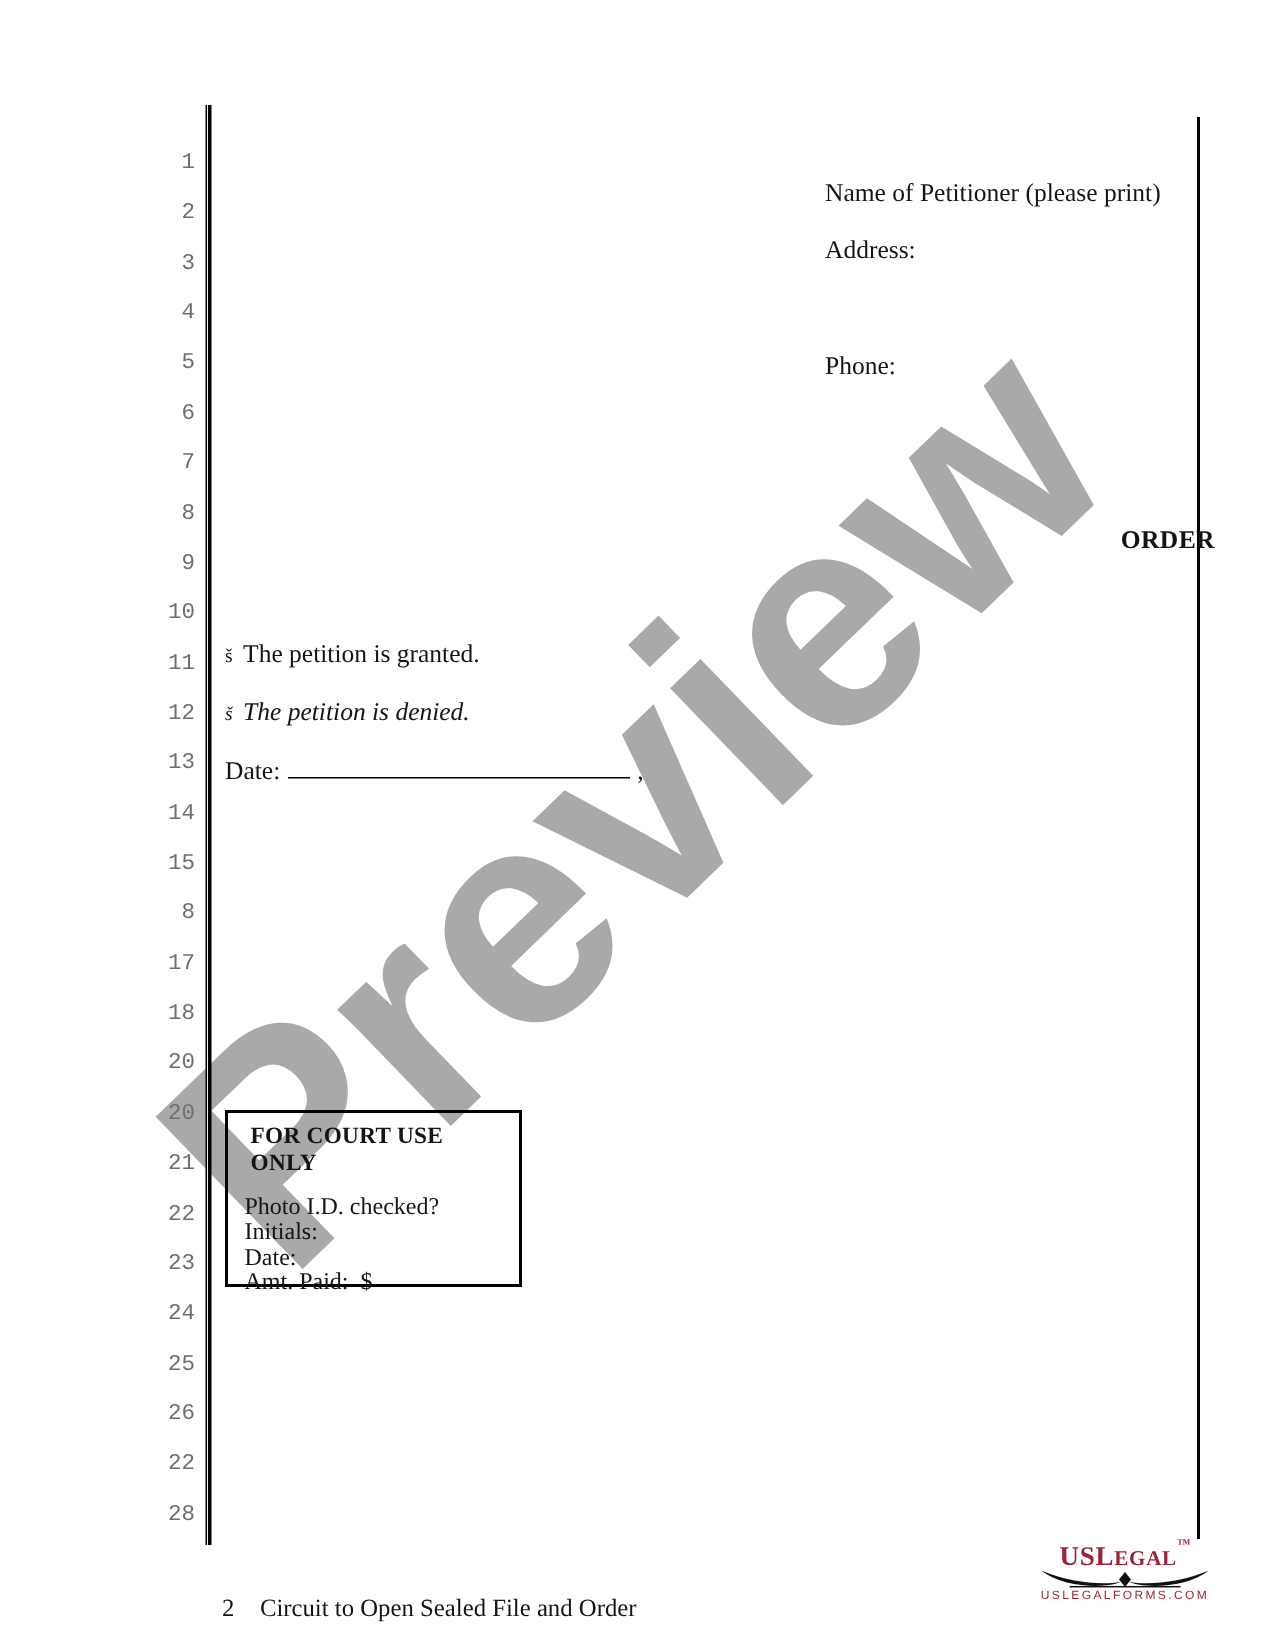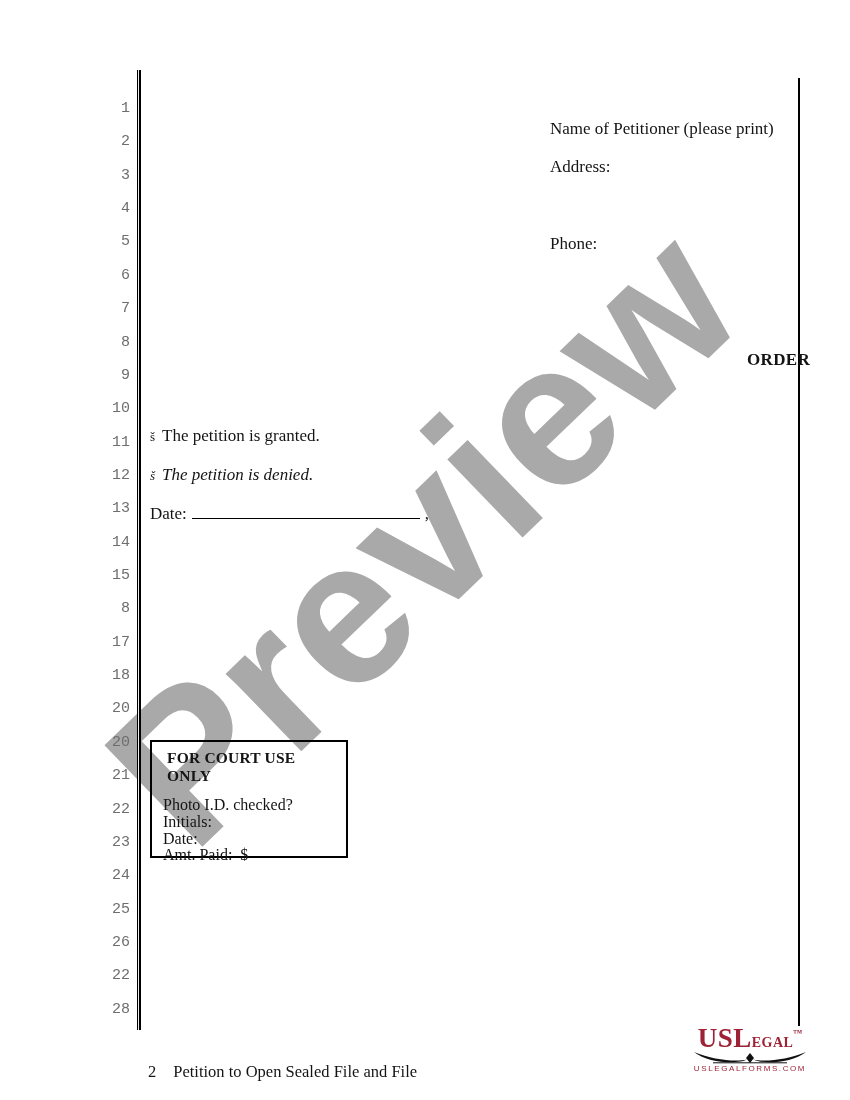--- a/index.html
+++ b/index.html
@@ -47,21 +47,21 @@
     box-sizing:border-box;border:2px solid #000;padding:7px 6px 0 11px;
   }
   .fcu-title{font-weight:bold;font-size:15.5px;margin-left:4px;letter-spacing:.2px;}
   .fcu-lines{margin-top:12px;font-size:16px;line-height:16.8px;}
   .fcu-line{white-space:pre;}
   
   .footer{position:absolute;left:148px;top:1062px;z-index:2;font-size:16.5px;display:flex;gap:17px;}
   
   .logo{position:absolute;left:678px;top:1025px;width:144px;text-align:center;z-index:3;line-height:1;}
   .logo-brand{font-family:"Liberation Serif",serif;font-weight:bold;color:#9d2235;white-space:nowrap;}
-  .logo-brand .big{font-size:27px;letter-spacing:.5px;}
+  .logo-brand .big{font-size:18px;letter-spacing:.5px;}
   .logo-brand .small{font-size:14px;letter-spacing:.5px;}
   .logo-tm{font-size:9px;vertical-align:11px;letter-spacing:0;}
   .logo-eagle{display:block;margin:-1px auto 0 auto;}
   .logo-site{
     font-family:"Liberation Sans",sans-serif;font-size:8px;font-weight:normal;
     letter-spacing:1.6px;color:#9d2235;margin-top:1px;white-space:nowrap;
   }
 </style>
 </head>
 <body>
@@ -127,21 +127,21 @@
     <div class="fcu-lines" id="courtBoxLines">
         <div class="fcu-line">Photo I.D. checked?</div>
         <div class="fcu-line">Initials:</div>
         <div class="fcu-line">Date:</div>
         <div class="fcu-line">Amt. Paid:  $</div>
       </div>
   </div>
 
   <div class="footer">
     <span>2</span>
-    <span>Petition to Open Sealed File and File</span>
+    <span>Circuit to Open Sealed File and Order</span>
   </div>
 
   <div class="logo">
     <div class="logo-brand"><span class="big">USL</span><span class="small">EGAL</span><span class="logo-tm">™</span></div>
     <svg class="logo-eagle" width="114" height="13" viewBox="0 0 114 13">
       <path d="M1,1 C20,9 42,11 54,8.5 C46,13 16,13 1,1 Z" fill="#111"></path>
       <path d="M113,1 C94,9 72,11 60,8.5 C68,13 98,13 113,1 Z" fill="#111"></path>
       <path d="M53,7 L57,2 L61,7 L57,12 Z" fill="#111"></path>
       <rect x="20" y="11.3" width="74" height="1" fill="#111"></rect>
     </svg>

